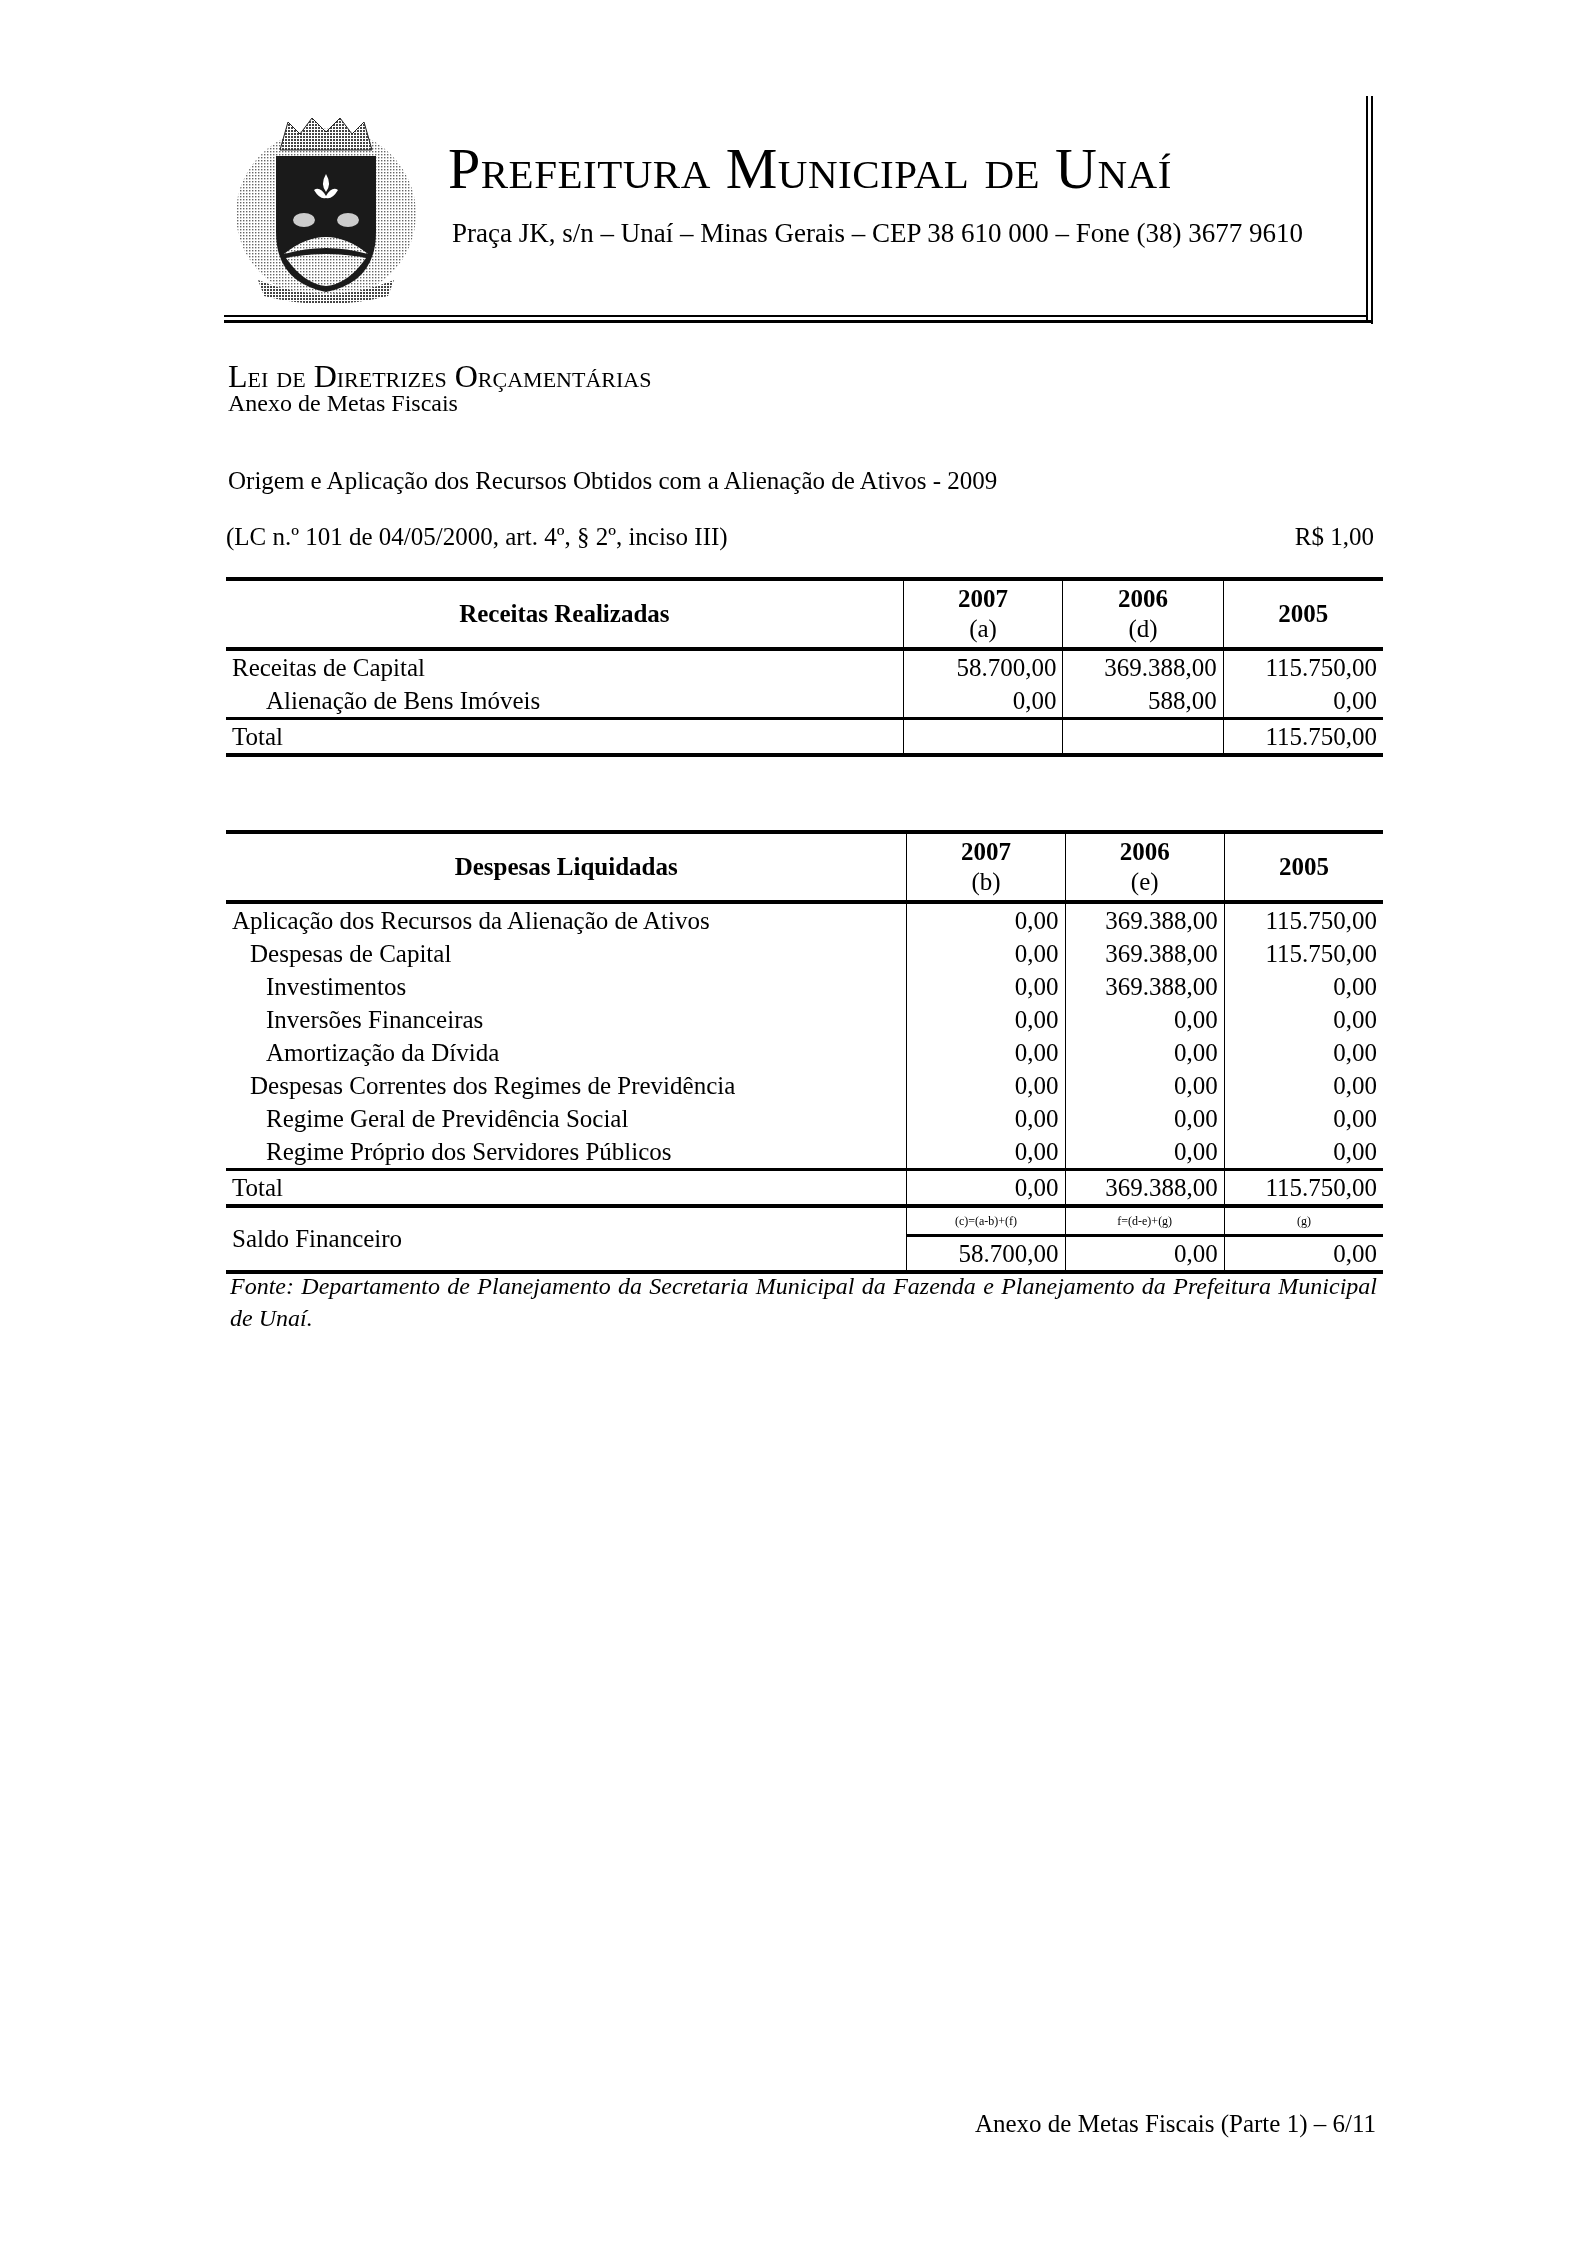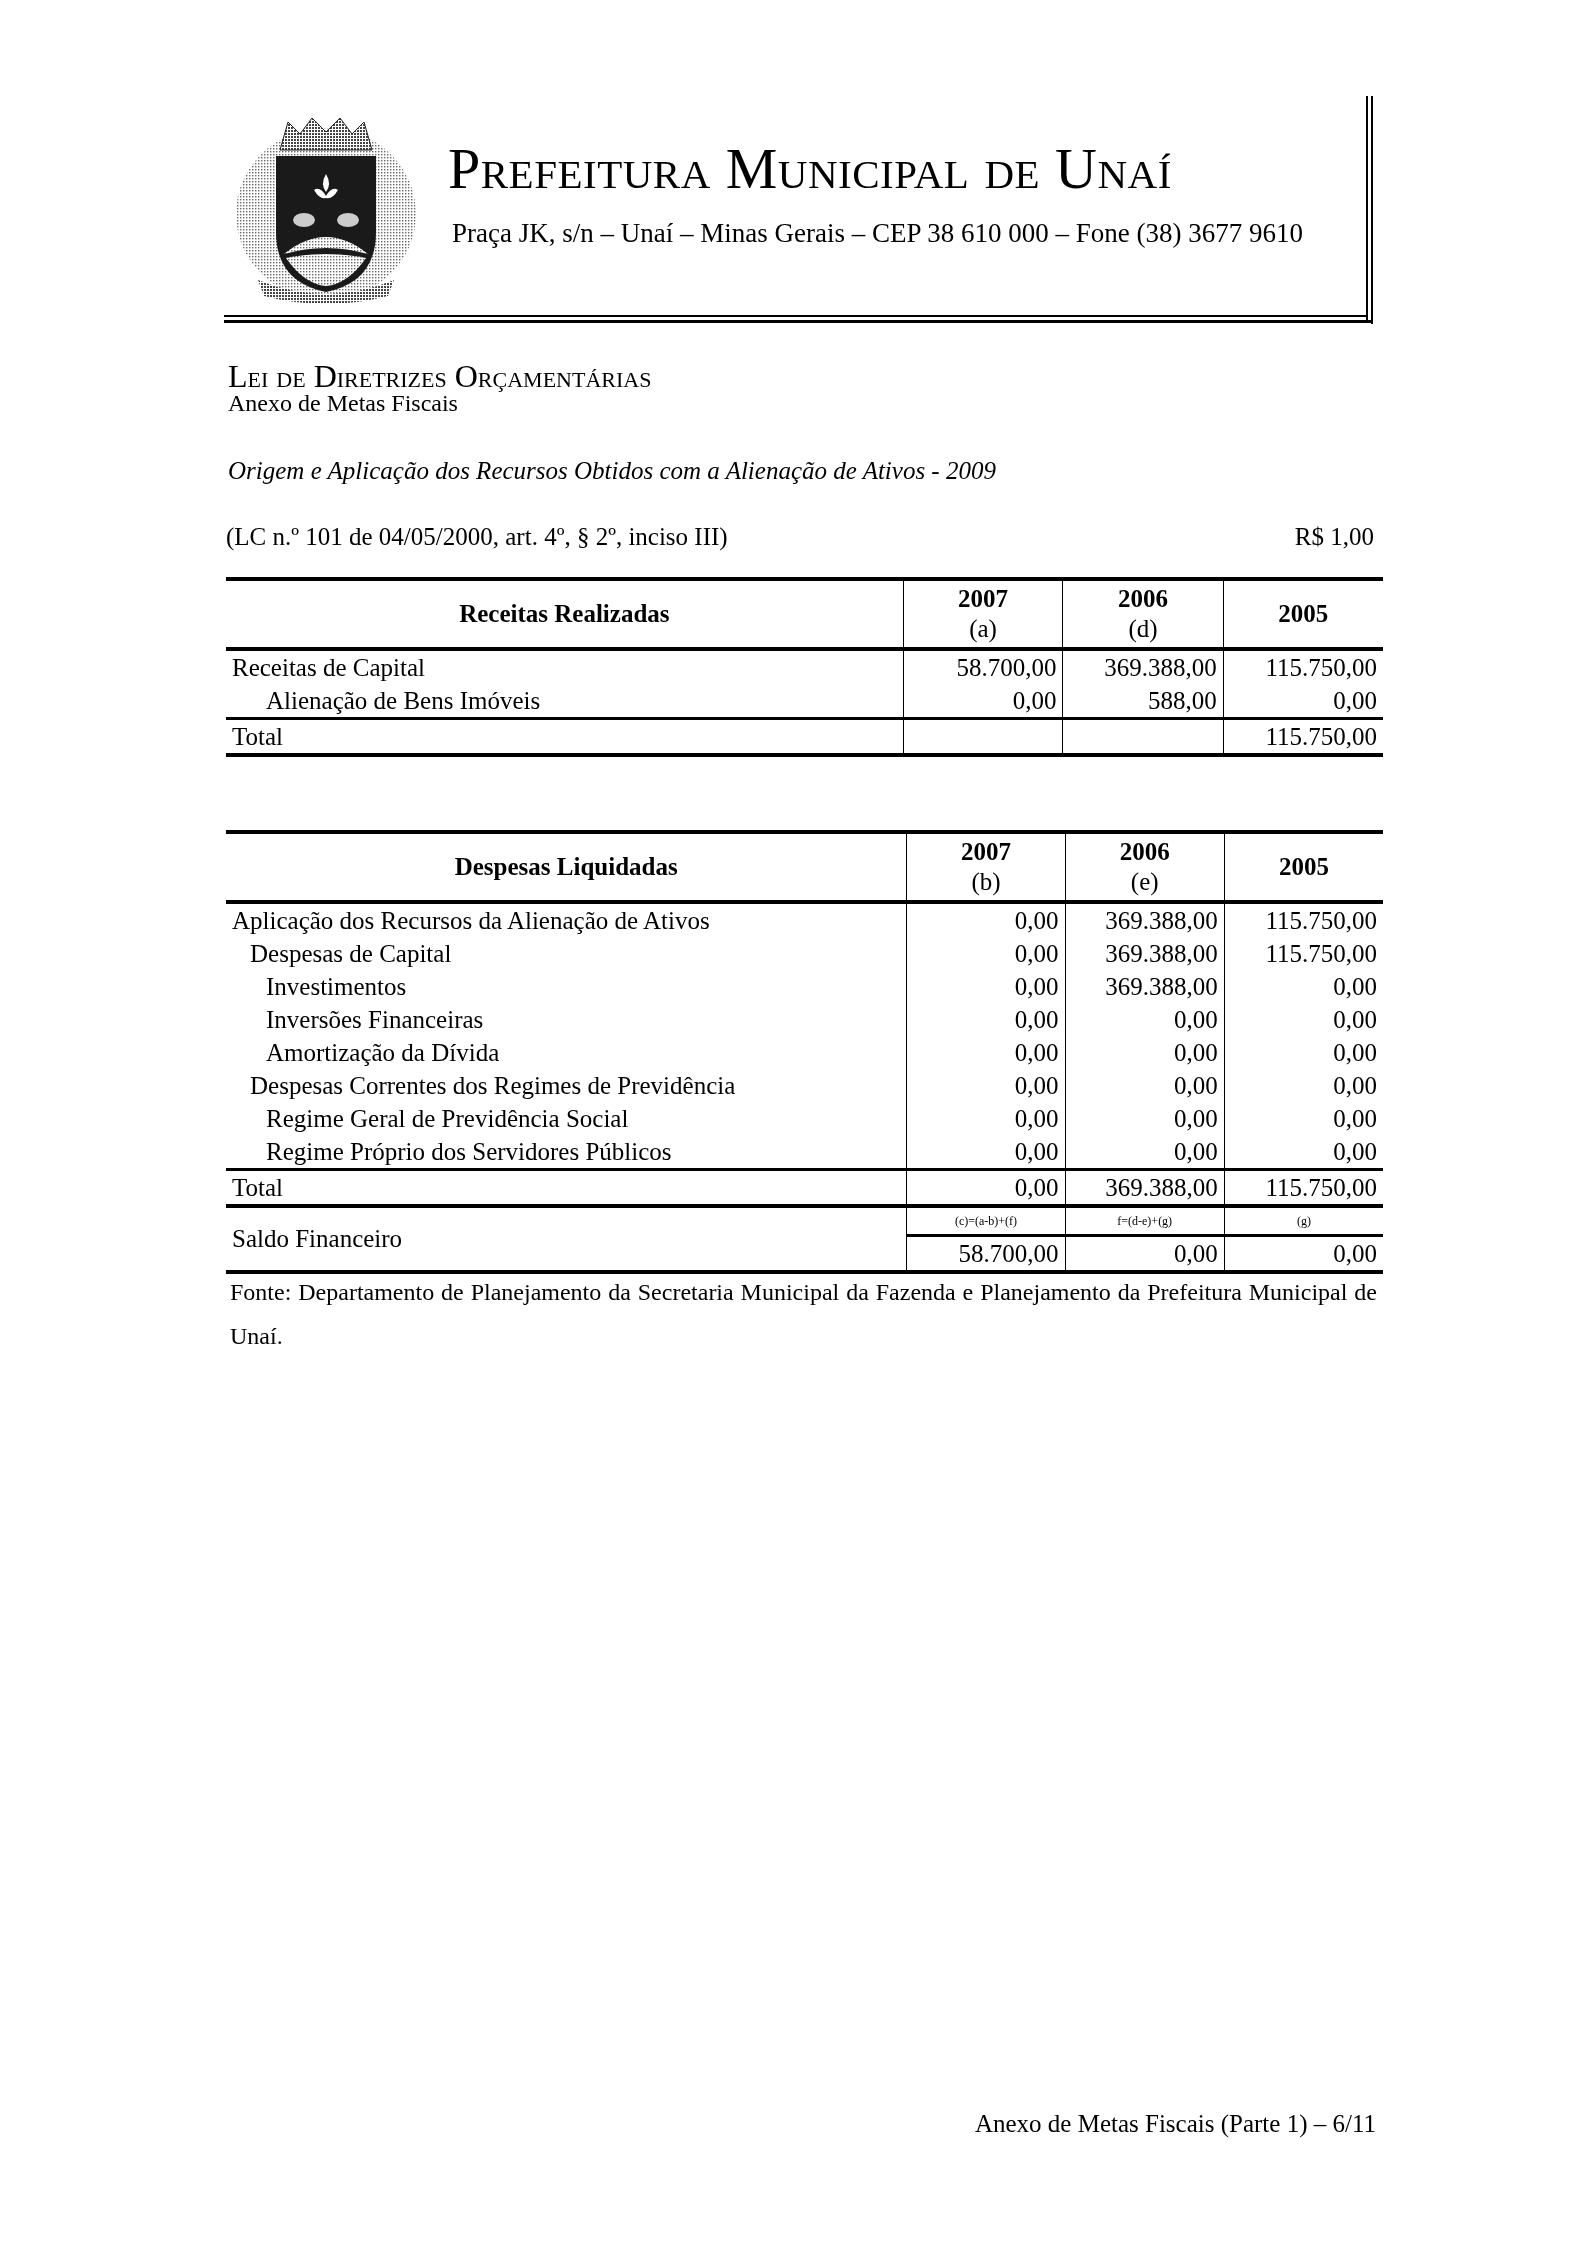--- a/index.html
+++ b/index.html
@@ -10,21 +10,21 @@
   .hdr-right-line { position: absolute; left: 1366px; top: 96px; width: 2px; height: 226px; background:#000; }
   .hdr-right-line2 { position: absolute; left: 1371px; top: 96px; width: 2px; height: 228px; background:#000; }
   .hdr-line1 { position: absolute; left: 224px; top: 315px; width: 1144px; height: 2px; background:#000; }
   .hdr-line2 { position: absolute; left: 224px; top: 320px; width: 1149px; height: 3px; background:#000; }
   .logo { position: absolute; left: 228px; top: 112px; width: 196px; height: 194px; }
   .title { position: absolute; left: 448px; top: 140px; font-size: 58px; letter-spacing: 0.5px; white-space: nowrap; font-variant: small-caps; line-height: 1; }
   .subtitle { position: absolute; left: 452px; top: 218px; font-size: 27px; white-space: nowrap; }
 
   .sc-heading { position: absolute; left: 228px; top: 358px; font-size: 32px; font-variant: small-caps; }
   .annex { position: absolute; left: 228px; top: 390px; font-size: 24px; }
-  .doc-title { position: absolute; left: 228px; top: 457px; font-size: 25px; white-space: nowrap; font-style: italic; }
+  .doc-title { position: absolute; left: 228px; top: 467px; font-size: 25px; white-space: nowrap; }
   .legal-ref { position: absolute; left: 226px; top: 523px; font-size: 25px; white-space: nowrap; }
   .currency { position: absolute; right: 216px; top: 523px; font-size: 25px; }
 
   
   table.fin { position: absolute; left: 226px; width: 1157px; border-collapse: collapse; font-size: 25px; }
   table.fin td, table.fin th { padding: 0 6px; height: 33px; line-height: 31px; white-space: nowrap; }
   table.fin th { font-weight: bold; text-align: center; line-height: 30px; }
   table.fin .c1 { width: 648px; text-align: left; }
   table.fin .cn { width: 149px; text-align: right; border-left: 1.5px solid #000; }
   table.fin th.cn { text-align: center; }
@@ -34,21 +34,21 @@
   .ind2 { padding-left: 40px !important; }
   tr.total td { border-top: 3px solid #000; border-bottom: 4px solid #000; }
   tr.saldo-f td { font-size: 12px; line-height: 26px; height: 26px; text-align: center; }
   tr.saldo-f td.cn { border-bottom: 3px solid #000; }
   tr.saldo-v td { border-bottom: 4px solid #000; height: 33px; }
   tr.saldo-f td.c1 { vertical-align: middle; font-size: 25px; text-align: left; }
 
   #t1 { top: 553px; margin-top: 24px; }
   #t2 { top: 830px; }
 
-  .source { position: absolute; left: 230px; top: 1270px; width: 1147px; font-size: 24px; text-align: justify; text-align-last: left; line-height: 44px; }
+  .source { position: absolute; left: 230px; top: 1270px; width: 1147px; font-size: 24px; font-style: italic; text-align: justify; text-align-last: left; line-height: 32px; }
 
   .footer { position: absolute; right: 214px; top: 2110px; font-size: 25px; white-space: nowrap; }
 </style>
 </head>
 <body>
 
 <div>
   <svg class="logo" viewBox="0 0 196 194">
     <defs>
       <pattern id="dots" width="3" height="3" patternUnits="userSpaceOnUse">

